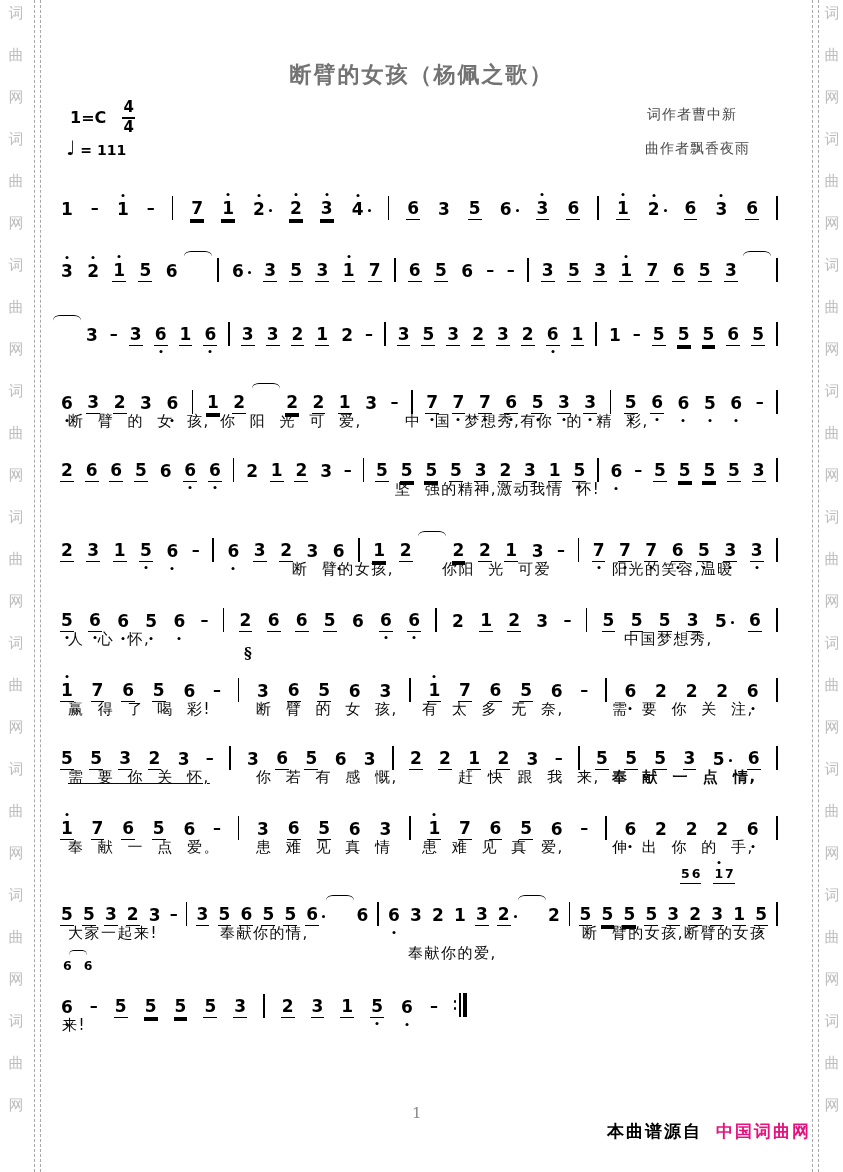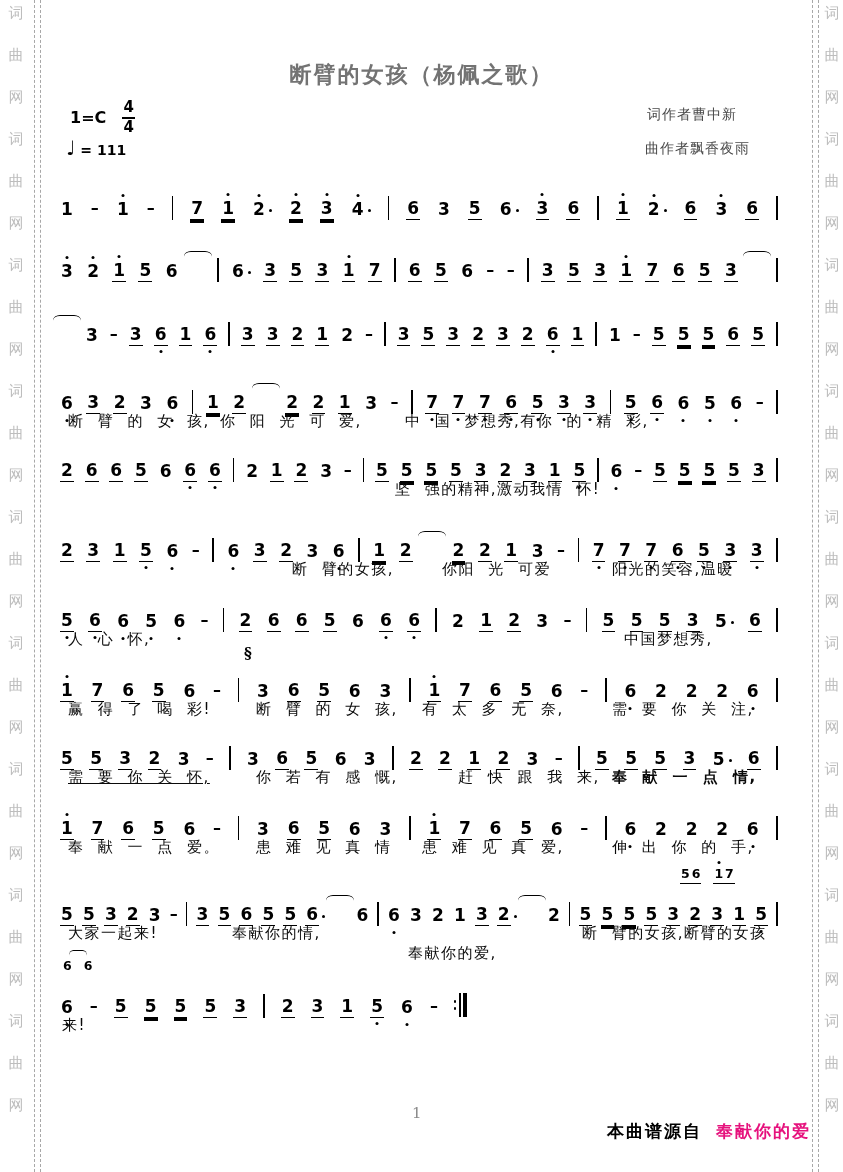--- a/index.html
+++ b/index.html
@@ -1036,21 +1036,21 @@
           </span>
           <span class="nt u1">
             <span class="n">1</span>
           </span>
           <span class="nt u1">
             <span class="n">5<span class="db"></span></span>
           </span>
           <span class="bl"></span>
         </div>
         <div class="lyr" style="left: 8px;">大家一起来!</div>
-        <div class="lyr" style="left: 172px; text-align: center;">奉献你的情,</div>
+        <div class="lyr" style="left: 160px; text-align: center;">奉献你的情,</div>
         <div class="lyr" style="left: 348px; margin-top: 20px;">奉献你的爱,</div>
         <div class="lyr" style="left: 522px;">断 臂的女孩,断臂的女孩</div>
         <div class="cue" style="left: 620px; top: -28px;">
           <span class="nt u1">
             <span class="n">5</span>
           </span>
           <span class="nt u1">
             <span class="n">6</span>
           </span>
           <span class="sp"></span>
@@ -1119,15 +1119,15 @@
             <span class="n">6</span>
           </span>
         </div>
       </div>
     </div>
 
   <div class="segno" id="segno" style="left: 244px; top: 644px;">§</div>
 
   <div class="pageno">1</div>
   <div class="source">
-    <span class="lbl">本曲谱源自</span><span class="site">奉献你的爱</span>
+    <span class="lbl">本曲谱源自</span><span class="site">中国词曲网</span>
   </div>
 </div>
 
 </body></html>

